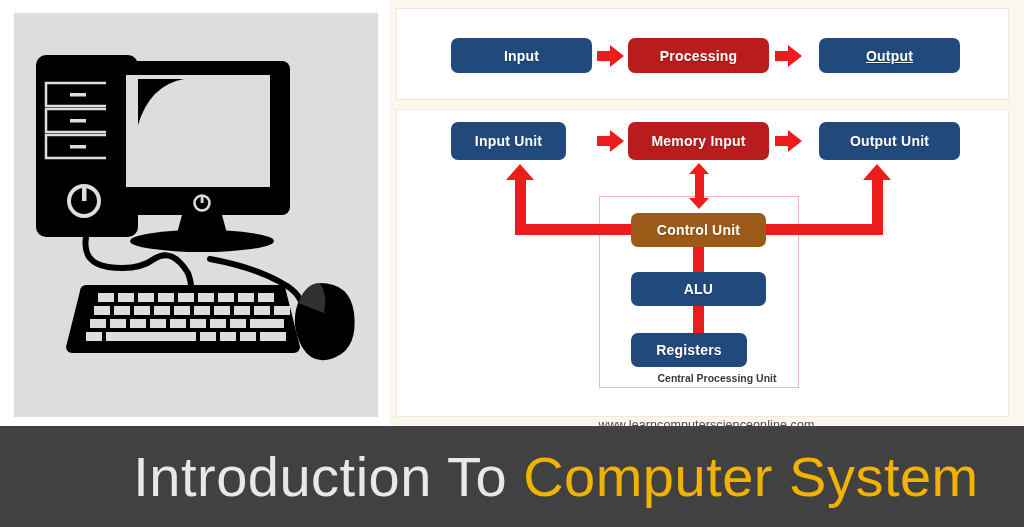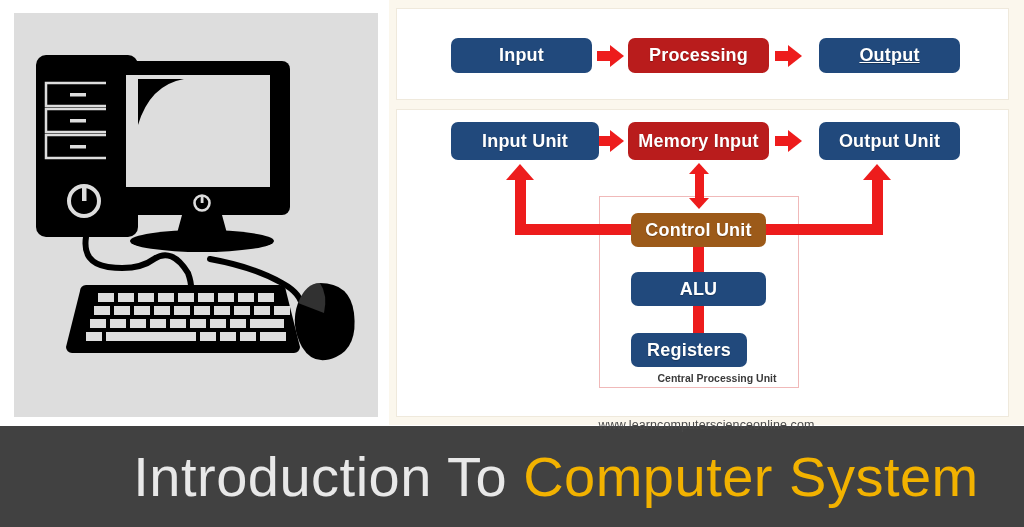--- a/index.html
+++ b/index.html
@@ -60,37 +60,37 @@
 
   
   .node {
     position: absolute;
     box-sizing: border-box;
     border-radius: 7px;
     color: #ffffff;
     display: flex;
     align-items: center;
     justify-content: center;
-    font-size: 18px;
+    font-size: 14px;
     font-weight: 600;
     letter-spacing: .2px;
     text-shadow: 0 1px 1px rgba(0,0,0,.28);
     z-index: 6;
   }
   .node.blue  { background: #21497c; }
   .node.green { background: #b91c1c; }
   .node.brown { background: #9c5a19; }
 
   
   #node-input      { left: 62px;  top: 38px;  width: 141px; height: 35px; }
   #node-processing { left: 239px; top: 38px;  width: 141px; height: 35px; }
   #node-output     { left: 430px; top: 38px;  width: 141px; height: 35px; text-decoration: underline; }
 
   
-  #node-input-unit  { left: 62px;  top: 122px; width: 148px; height: 38px; }
+  #node-input-unit  { left: 62px;  top: 122px; width: 115px; height: 38px; }
   #node-memory-unit { left: 239px; top: 122px; width: 141px; height: 38px; }
   #node-output-unit { left: 430px; top: 122px; width: 141px; height: 38px; }
 
   
   #node-control-unit { left: 242px; top: 213px; width: 135px; height: 34px; }
   #node-alu          { left: 242px; top: 272px; width: 135px; height: 34px; }
   #node-registers    { left: 242px; top: 333px; width: 116px; height: 34px; }
 
   
   #cpu-group {

